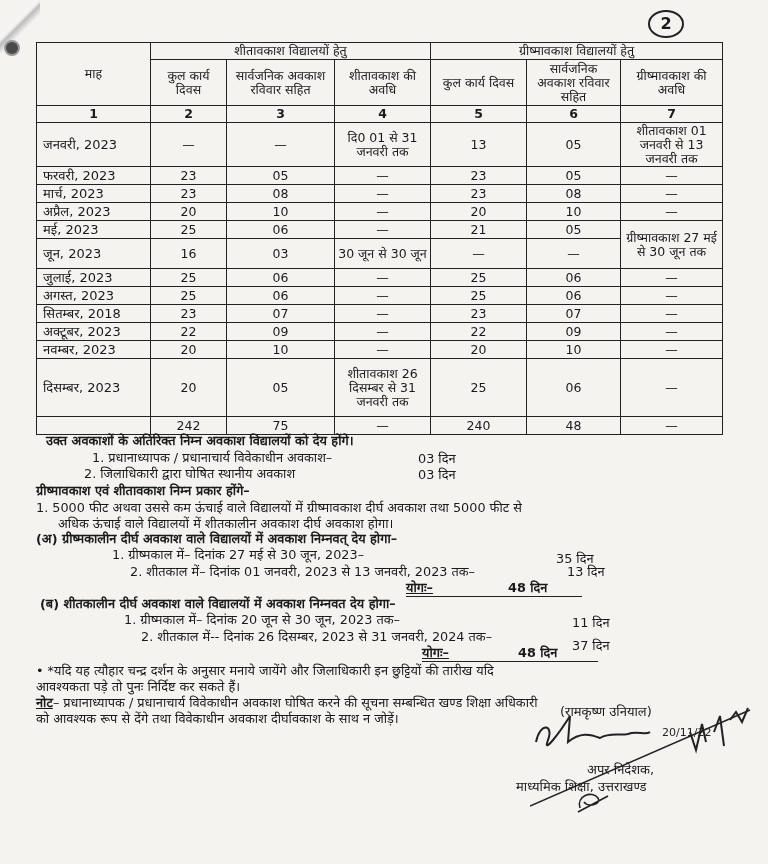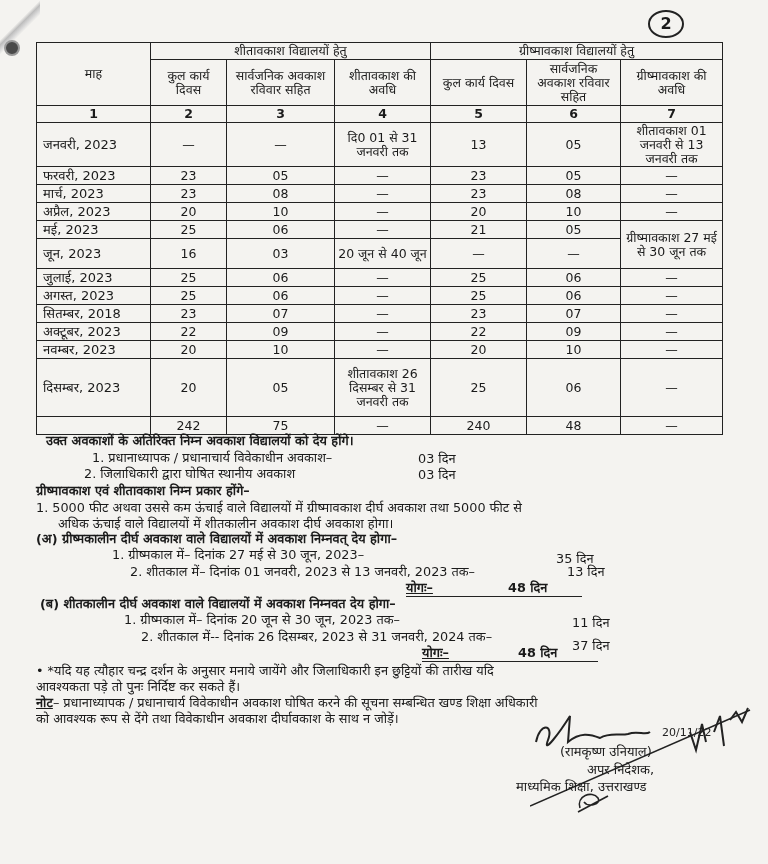--- a/index.html
+++ b/index.html
@@ -129,21 +129,21 @@
       <td>—</td>
       <td>21</td>
       <td>05</td>
       <td rowspan="2">ग्रीष्मावकाश 27 मई से 30 जून तक</td>
     </tr>
 
     <tr style="height:30px">
       <td class="month">जून, 2023</td>
       <td>16</td>
       <td>03</td>
-      <td>20 जून से 40 जून</td>
+      <td>30 जून से 30 जून</td>
       <td>—</td>
       <td>—</td>
     </tr>
     <tr style="height:18px">
       <td class="month">जुलाई, 2023</td>
       <td>25</td>
       <td>06</td>
       <td>—</td>
       <td>25</td>
       <td>06</td>
@@ -244,19 +244,19 @@
     <div class="line" style="left:0;top:278px">को आवश्यक रूप से देंगे तथा विवेकाधीन अवकाश दीर्घावकाश के साथ न जोड़ें।</div>
   </div>
 
   <svg class="scribble" style="left:530px;top:702px" width="240" height="110" viewBox="0 0 240 110">
     <path d="M6 40 C 10 20, 24 22, 18 38 S 30 30, 40 14 L 38 40 C 50 30, 60 32, 70 36 C 80 30, 90 34, 98 32 C 108 28, 115 34, 120 30" stroke="#222" stroke-width="2" fill="none"></path>
     <path d="M0 104 L 220 8" stroke="#222" stroke-width="1.5" fill="none"></path>
     <path d="M160 30 L 166 48 L 172 22 L 176 40 M 184 30 L 190 14 L 194 44 M 200 18 L 206 10 L 212 20 L 218 6" stroke="#222" stroke-width="2" fill="none"></path>
     <text x="132" y="34" font-size="11" fill="#222" font-family="DejaVu Sans, sans-serif">20/11/22</text>
   </svg>
 
-  <div class="sig" style="left:560px;top:742px">(रामकृष्ण उनियाल)</div>
+  <div class="sig" style="left:560px;top:702px">(रामकृष्ण उनियाल)</div>
   <div class="sig" style="left:587px;top:760px">अपर निदेशक,</div>
   <div class="sig" style="left:516px;top:777px">माध्यमिक शिक्षा, उत्तराखण्ड</div>
   <svg class="scribble" style="left:574px;top:788px" width="40" height="26" viewBox="0 0 40 26">
     <path d="M6 20 C 2 8, 18 2, 24 10 C 28 16, 14 20, 10 14 M 4 24 L 34 8" stroke="#222" stroke-width="1.6" fill="none"></path>
   </svg>
 </div>
 
 </body></html>

